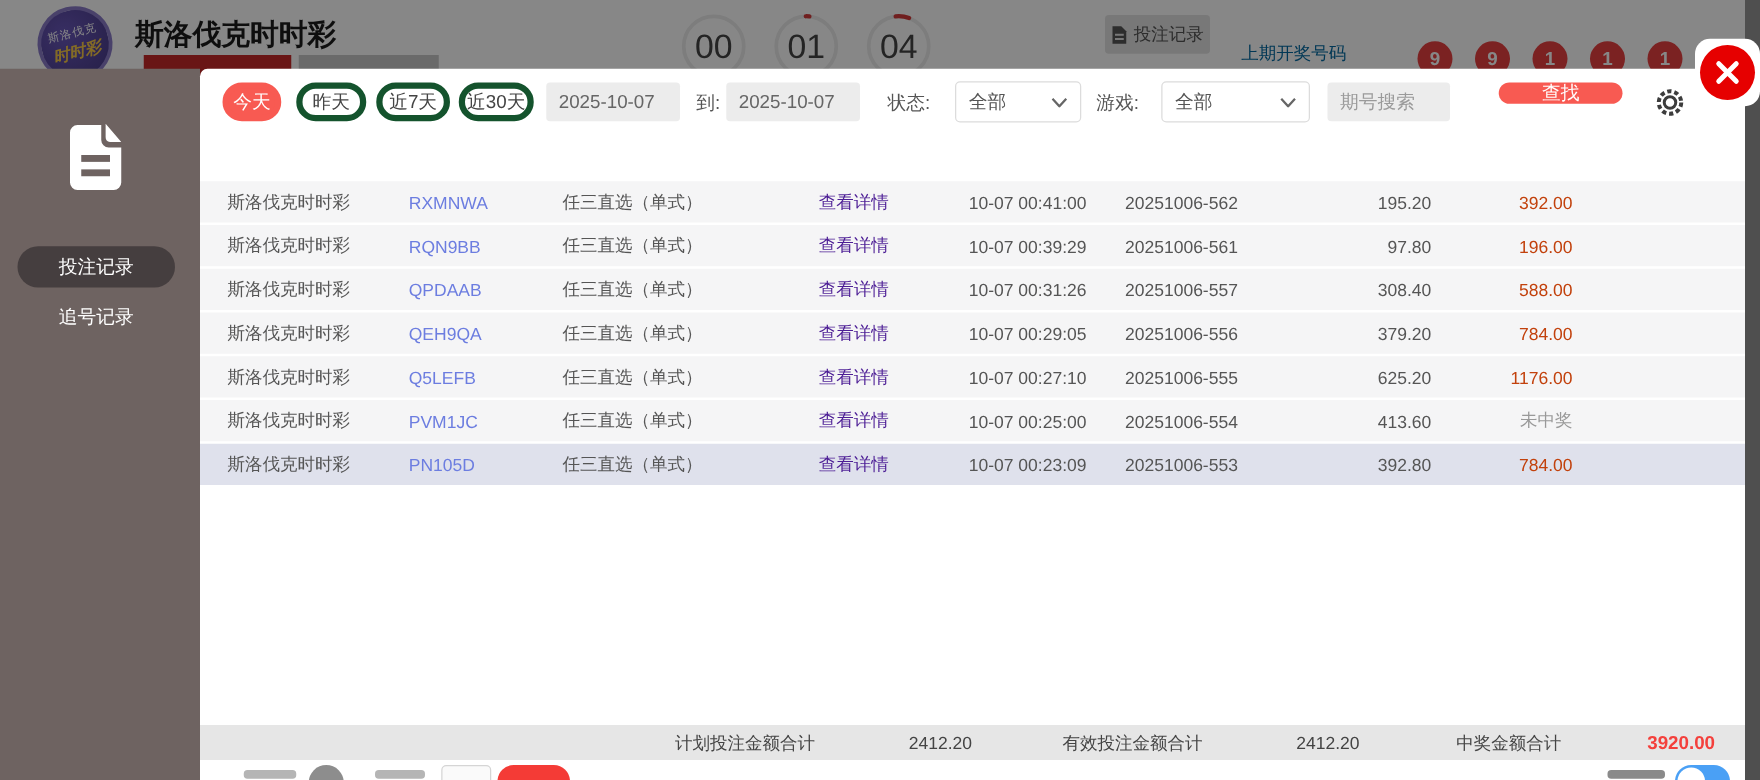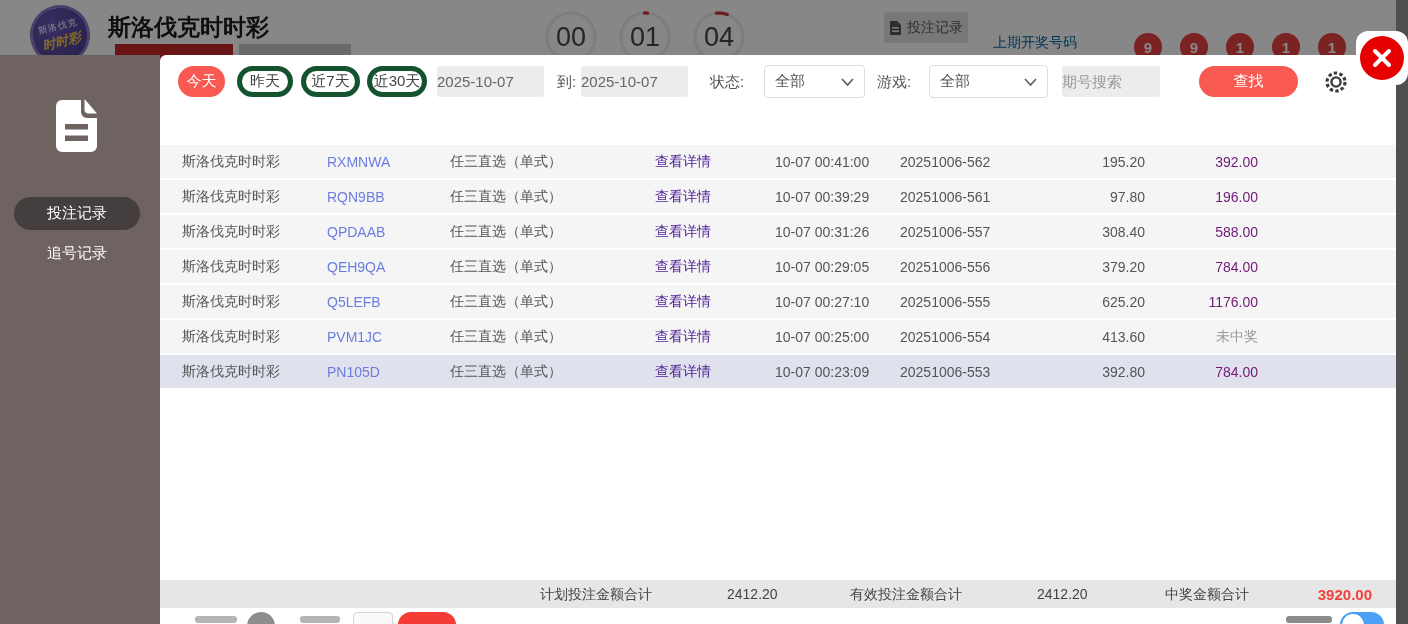--- a/index.html
+++ b/index.html
@@ -43,47 +43,47 @@
   .side-item.plain{top:186px;height:24px;}
 
   
   .modal{position:absolute;left:160px;top:55px;width:1236px;height:569px;background:#fff;
          border-top-left-radius:6px;}
   .pill{position:absolute;top:11px;height:31px;border:5px solid #14532d;border-radius:16px;
         background:#fff;color:#444;font-size:15px;display:flex;align-items:center;
         justify-content:center;cursor:pointer;}
   .pill.active{background:#f85a52;border-color:#f85a52;color:#fff;}
   .f-input{position:absolute;top:11px;height:31px;background:#ececec;border:none;border-radius:3px;
-        color:#666;font-size:15px;padding:0 0;font-family:inherit;outline:none;}
+        color:#666;font-size:15px;padding:0 10px;font-family:inherit;outline:none;}
   .f-input::placeholder{color:#9a9a9a;}
   .f-label{position:absolute;top:18px;font-size:15px;color:#555;}
   .f-select{position:absolute;top:10px;height:33px;background:#fff;border:1px solid #dcdcdc;
         border-radius:4px;display:flex;align-items:center;justify-content:space-between;
         padding:0 10px;color:#555;font-size:15px;cursor:pointer;}
-  .btn-search{position:absolute;left:1039px;top:11px;width:99px;height:31px;border-radius:16px;
+  .btn-search{position:absolute;left:1039px;top:11px;width:99px;height:17px;border-radius:16px;
         background:#f85a52;color:#fff;font-size:15px;display:flex;align-items:center;
         justify-content:center;cursor:pointer;border:none;font-family:inherit;}
   .gear{position:absolute;left:1162px;top:13px;width:28px;height:28px;cursor:pointer;}
 
   .close-wrap{position:absolute;left:1356px;top:31px;width:52px;height:54px;background:#fff;
         border-radius:12px;z-index:6;}
   .close-btn{position:absolute;left:4px;top:5px;width:44px;height:44px;border-radius:50%;
         background:#e60000;cursor:pointer;display:flex;align-items:center;justify-content:center;}
 
   .thead{position:absolute;left:0;top:57px;width:1236px;height:31px;background:#f1f1f2;
         display:flex;align-items:center;padding-left:22px;color:#8f8f8f;font-size:14px;}
   .rows{position:absolute;left:0;top:90px;width:1236px;}
   .trow{height:33px;margin-bottom:2px;background:#f5f5f6;display:flex;align-items:center;
         padding-left:22px;font-size:14px;color:#555;}
   .trow.hl{background:#dfe1ec;}
   .c1{width:145px;} .c2{width:123px;} .c3{width:205px;} .c4{width:120px;} .c5{width:125px;}
   .c6{width:145px;} .c7{width:100px;text-align:right;} .c8{width:113px;text-align:right;}
   .c9{width:113px;text-align:right;}
   .order{color:#6c7de0;} .link{color:#4c1d95;cursor:pointer;}
-  .st-win{color:#701a75;} .st-lose{color:#999;}
+  .st-win{color:#c2410c;} .st-lose{color:#999;}
 
   .tfoot{position:absolute;left:0;top:525px;width:1236px;height:28px;background:#e6e6e6;
         font-size:14px;color:#444;}
   .tfoot span{position:absolute;top:6px;}
   .win-total{color:#f4403c;font-weight:bold;font-size:15px;}
 
   .pg-frag{position:absolute;background:#b5b5b5;height:7px;border-radius:3px;top:561px;}
   .pg-circle{position:absolute;left:87px;top:557px;width:28px;height:28px;border-radius:50%;
         background:#8d8d8d;cursor:pointer;}
   .pg-input{position:absolute;left:193px;top:557px;width:40px;height:26px;background:#fafafa;

